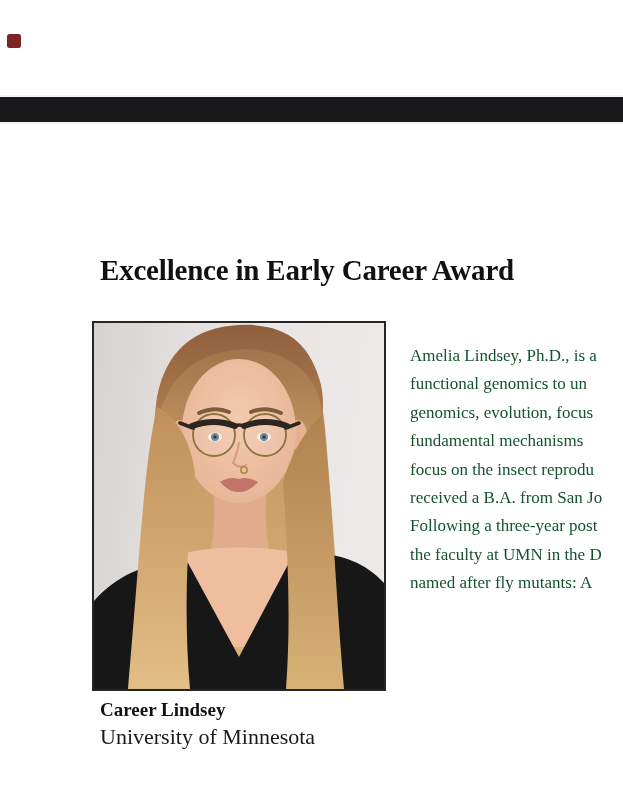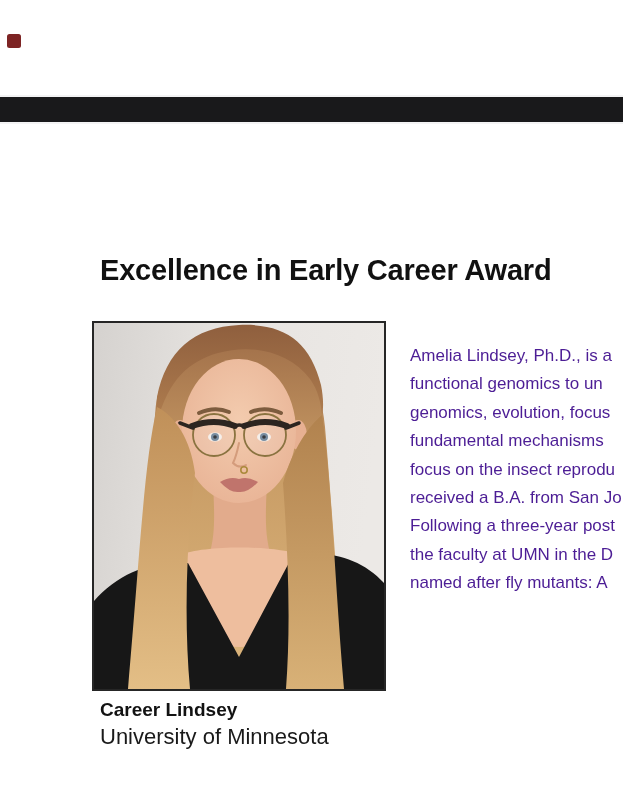--- a/index.html
+++ b/index.html
@@ -7,20 +7,21 @@
     padding: 0;
     background: #ffffff;
     font-family: "Liberation Sans", "DejaVu Sans", sans-serif;
   }
   .page {
     position: relative;
     width: 623px;
     height: 802px;
     background: #ffffff;
     overflow: hidden;
+    font-family: Liberation Serif, serif;
   }
   .top-marker {
     position: absolute;
     left: 7px;
     top: 34px;
     width: 14px;
     height: 14px;
     border-radius: 2.5px;
   }
   .banner {
@@ -76,21 +77,21 @@
     color: #1a1a1a;
     white-space: nowrap;
   }
   .bio {
     position: absolute;
     left: 410px;
     top: 342px;
     width: 213px;
     height: 345px;
     overflow: hidden;
-    color: #4c1d95;
+    color: #14532d;
   }
   .bio-line {
     font-size: 17px;
     line-height: 28.4px;
     white-space: nowrap;
   }
 </style>
 </head>
 <body>
 

